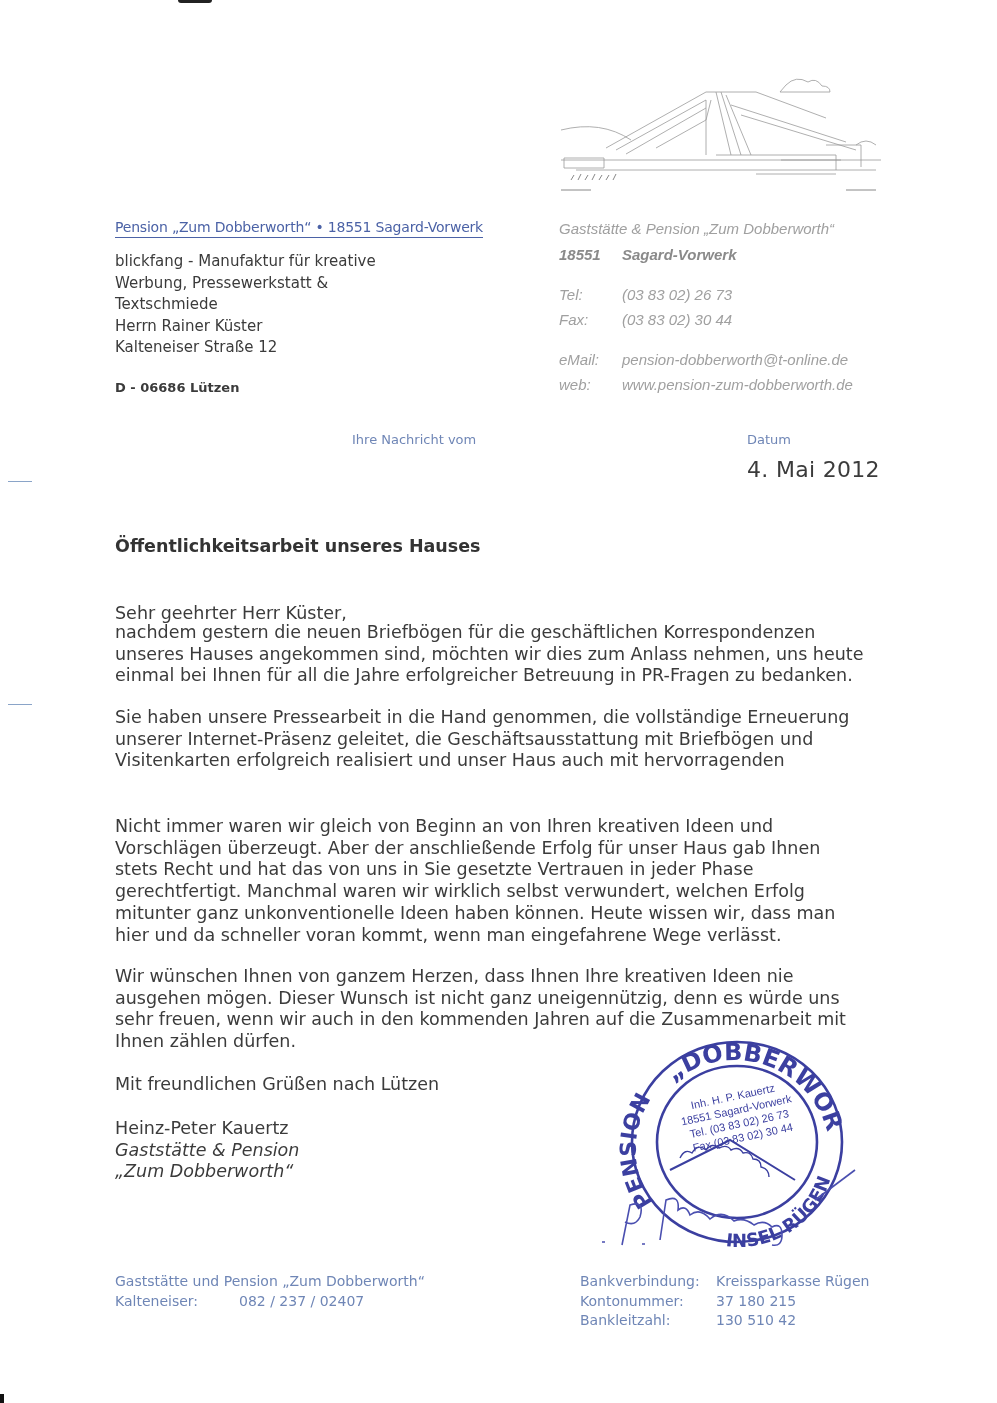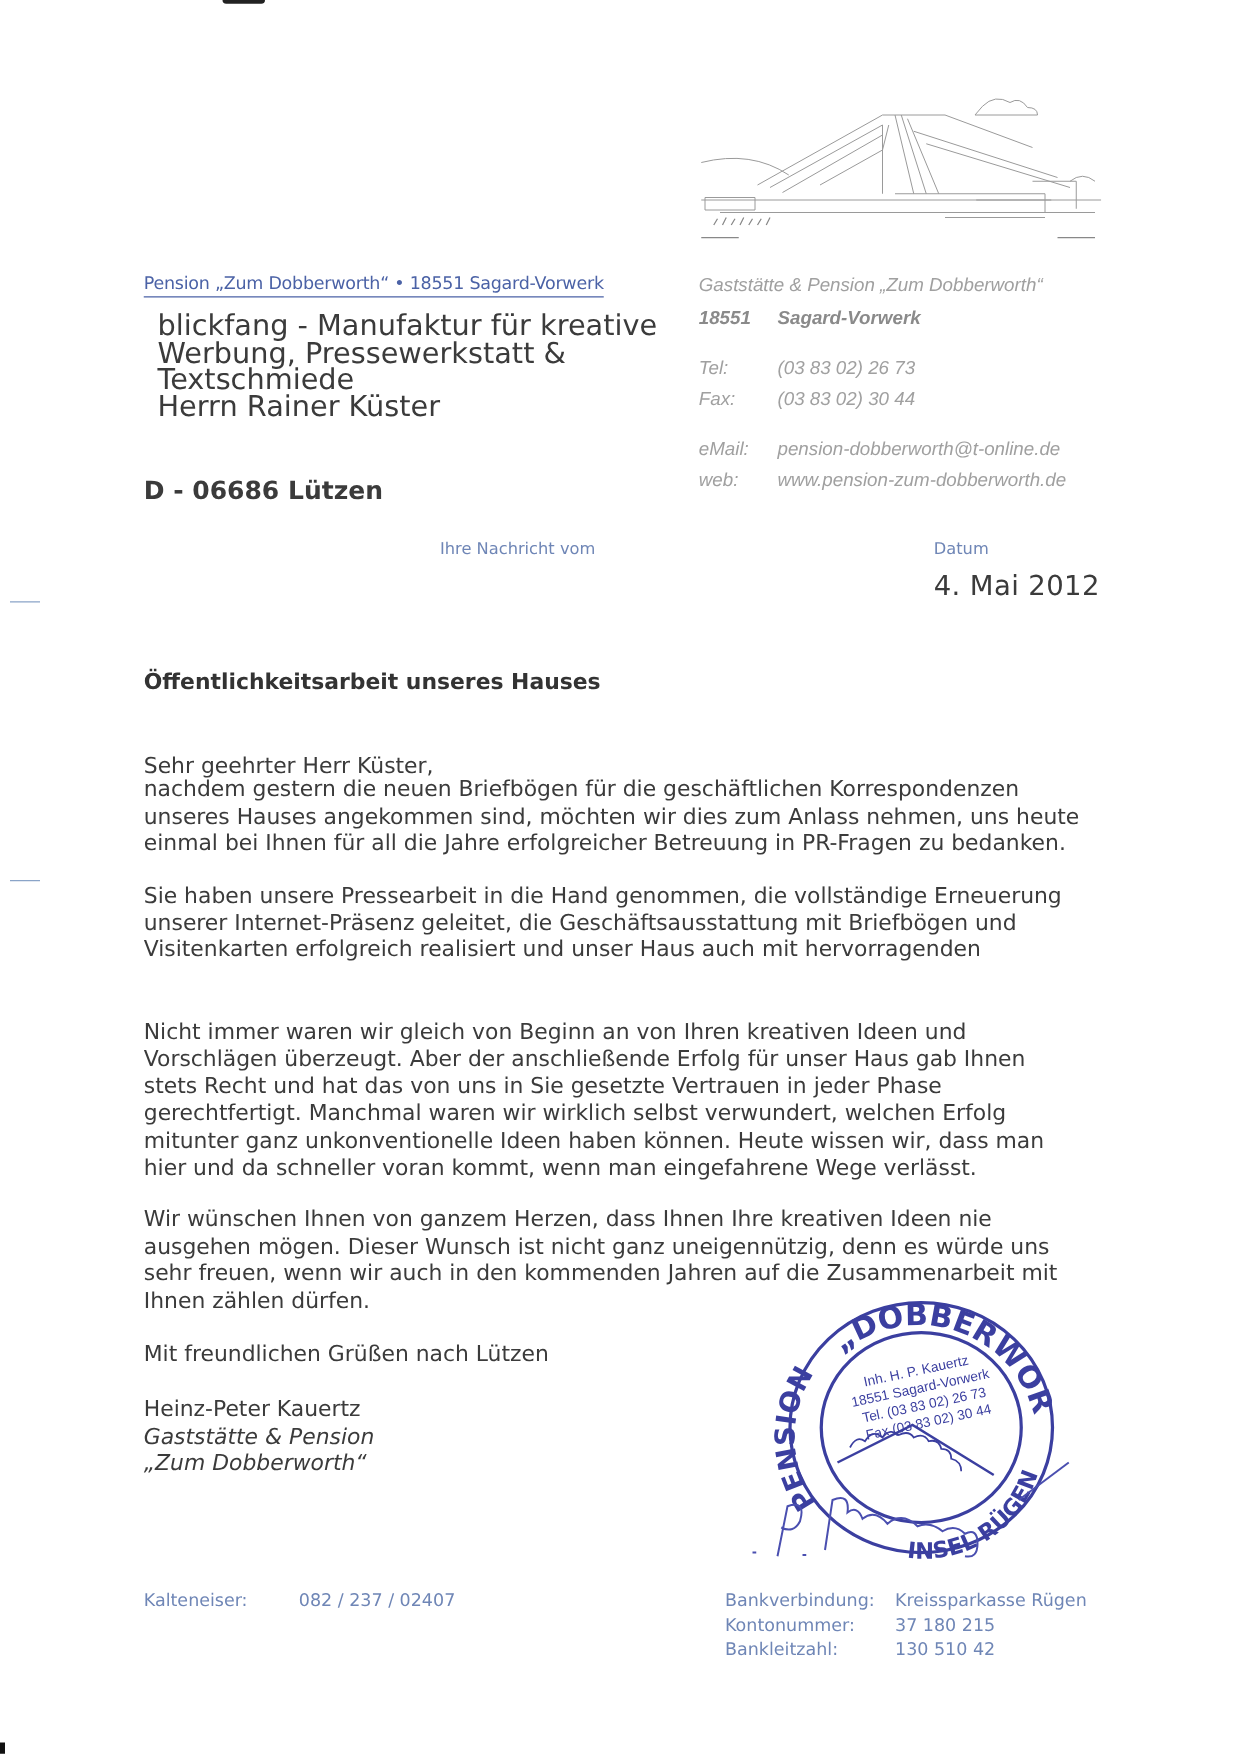--- a/index.html
+++ b/index.html
@@ -12,23 +12,23 @@
   .fold-mark { left: 8px; width: 24px; height: 1px; background: #8aa4c8; }
   .scan-bottom { left: 0; top: 1394px; width: 4px; height: 9px; background: #111; }
 
   
   .sketch { left: 556px; top: 70px; width: 325px; height: 125px; }
 
   
   .return-addr { left: 115px; top: 219px; font-size: 14px; color: #4b62a6;
                  border-bottom: 1.5px solid #4b62a6; padding-bottom: 2px; white-space: nowrap;
                  font-family: "DejaVu Sans", sans-serif; letter-spacing: -0.2px; }
-  .recipient { left: 126px; top: 251px; font-size: 23px; line-height: 21.6px; color: #3b3b3b; }
+  .recipient { left: 115px; top: 251px; font-size: 15px; line-height: 21.6px; color: #3b3b3b; }
   .recipient .line { display: block; white-space: nowrap; }
-  .recipient-city { left: 115px; top: 380px; font-size: 20px; font-weight: bold; color: #3b3b3b; }
+  .recipient-city { left: 115px; top: 380px; font-size: 13px; font-weight: bold; color: #3b3b3b; }
 
   
   .sender { left: 559px; top: 220px; font-family: "Liberation Sans", sans-serif; font-style: italic;
             color: #a0a0a0; font-size: 15px; }
   .sender .row { position: absolute; white-space: nowrap; font-style: italic; }
   .sender .k { position: absolute; left: 0; }
   .sender .v { position: absolute; left: 63px; }
   .sender .bold { font-weight: bold; color: #8a8a8a; }
 
   .ref-label { font-size: 13px; color: #6f86b6; }
@@ -85,20 +85,21 @@
   </g>
 </svg>
 
 <div class="abs return-addr">Pension „Zum Dobberworth“ • 18551 Sagard-Vorwerk</div>
 
 <div class="abs recipient">
   <span class="line">blickfang - Manufaktur für kreative</span>
   <span class="line">Werbung, Pressewerkstatt &amp;</span>
   <span class="line">Textschmiede</span>
   <span class="line">Herrn Rainer Küster</span>
+  <span class="line">Kalteneiser Straße 12</span>
 </div>
 <div class="abs recipient-city">D - 06686 Lützen</div>
 
 <div class="abs sender">
   <div class="row" style="top:0;">Gaststätte &amp; Pension „Zum Dobberworth“</div>
   <div class="row bold" style="top:26px;">
     <span class="k">18551</span>
     <span class="v">Sagard-Vorwerk</span>
   </div>
   <div class="row" style="top:66px;">
@@ -187,20 +188,23 @@
     <g fill="none" stroke="#4a4fb0" stroke-width="1.6">
       <path d="M-20 215 l8 -40 M-22 195 l14 -3 l-4 30 M2 212 h3 M22 215 l8 -40 q15 -5 10 12 q-5 10 -15 5 M42 214 h3"></path>
       <path d="M60 210 l6 -40 q14 -6 12 10 q8 -6 12 5 q10 -8 20 4 q12 -10 24 2 q10 -4 20 4 q10 -6 18 2 q10 -5 10 8 q0 12 -10 10"></path>
       <path d="M215 170 l40 -30"></path>
     </g>
   </svg>
 </div>
 
 <div class="abs footer" style="left:115px; top:1272px; width:420px;">
   <div class="row">
+      <span class="k">Gaststätte und Pension „Zum Dobberworth“</span>
+    </div>
+  <div class="row">
     <span class="k">Kalteneiser:</span>
     <span class="v" style="left:124px;">082 / 237 / 02407</span>
   </div>
 </div>
 
 <div class="abs footer" style="left:580px; top:1272px; width:320px;">
   <div class="row">
     <span class="k">Bankverbindung:</span>
     <span class="v" style="left:136px;">Kreissparkasse Rügen</span>
   </div>

